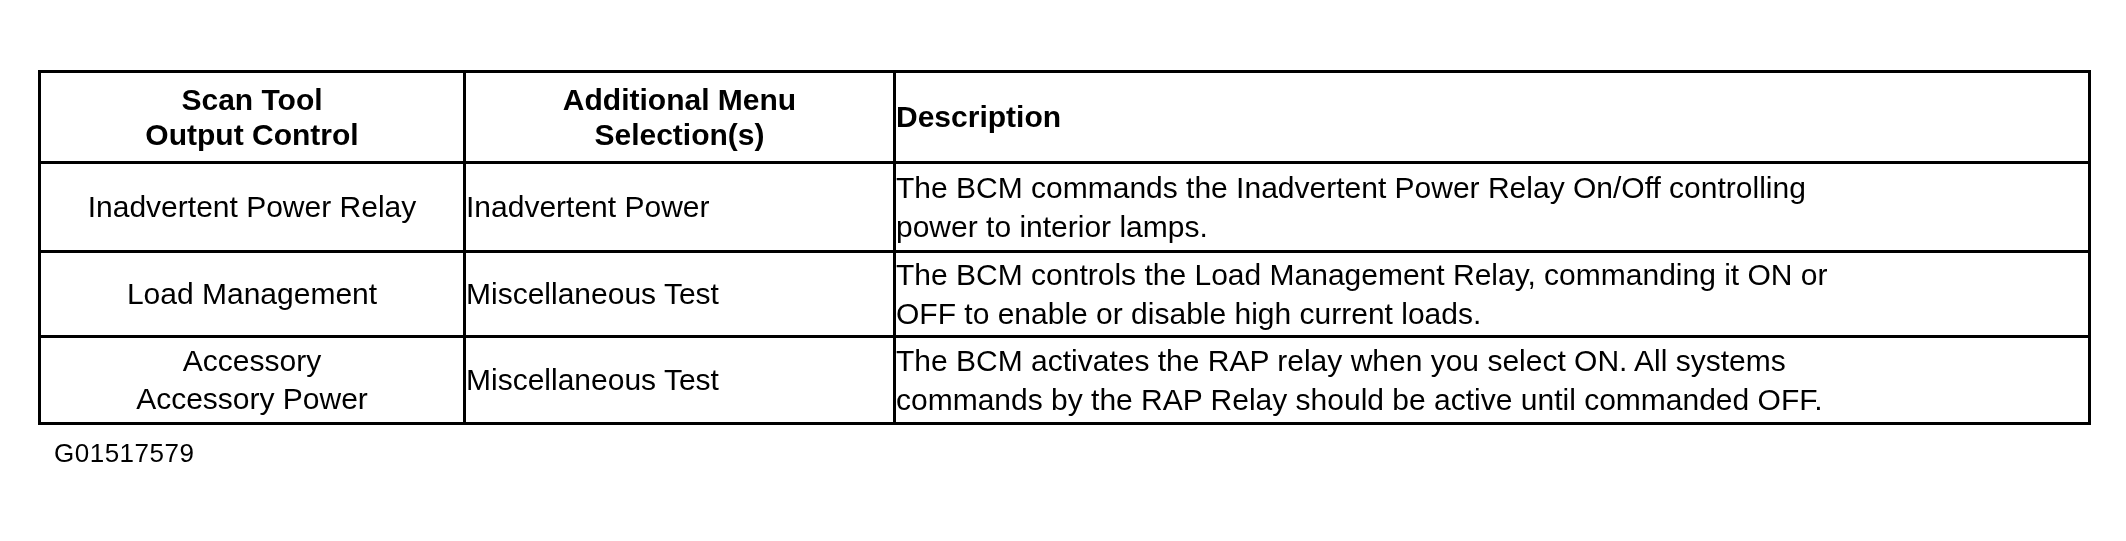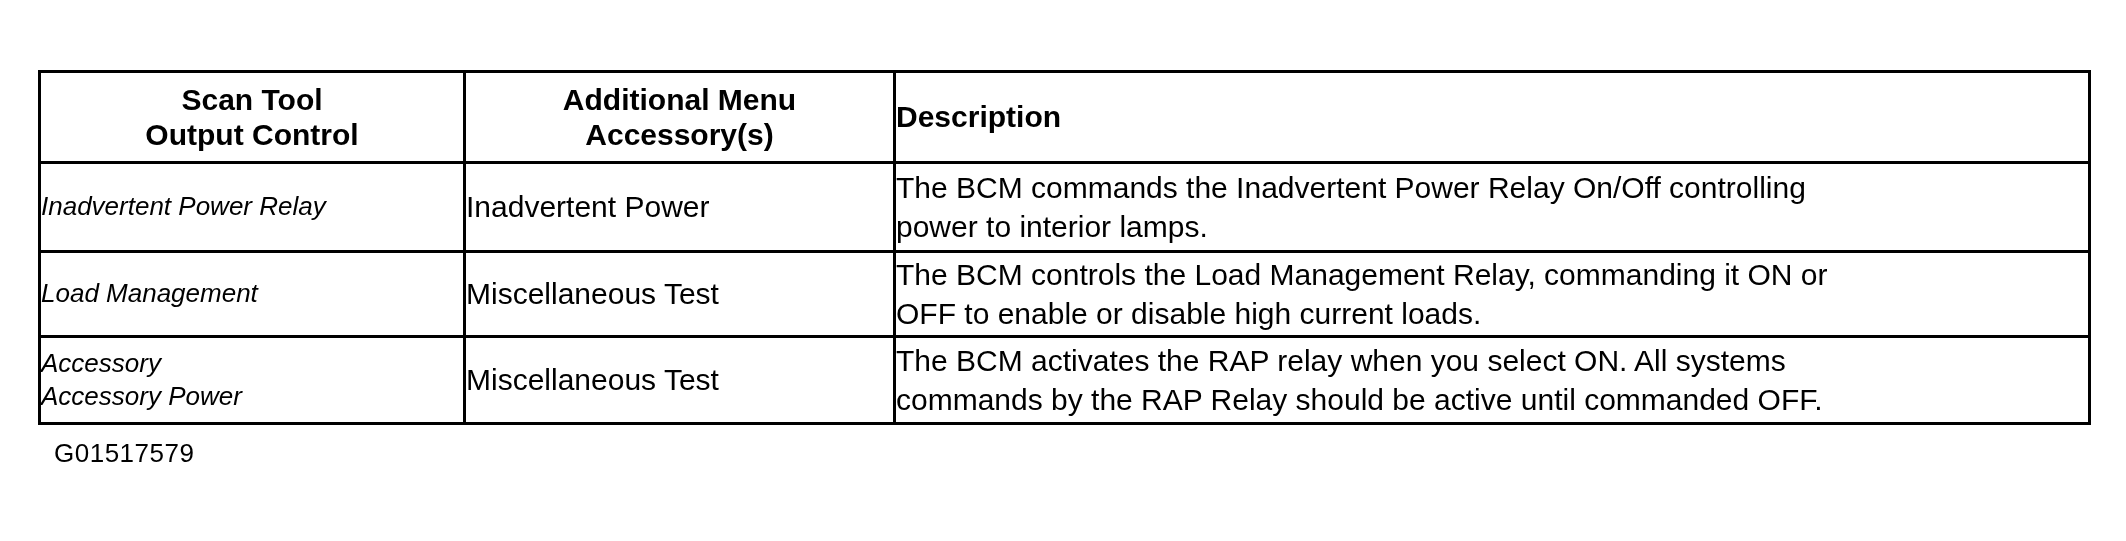--- a/index.html
+++ b/index.html
@@ -54,26 +54,25 @@
   }
   .head-cell .ln { display: block; white-space: nowrap; }
   .head-desc {
     text-align: left;
     font-weight: bold;
     font-size: 30px;
   }
 
   
   .cell-scan {
-    font-size: 26px;
+    font-size: 30px;
     line-height: 1.28;
     padding: 10px 6px 10px 14px;
-    text-align: left;
+    text-align: center;
     white-space: nowrap;
-    font-style: italic;
   }
   .cell-scan .ln { display: block; }
 
   .cell-menu {
     font-size: 30px;
     line-height: 1.28;
     text-align: left;
     padding: 10px 8px;
     white-space: nowrap;
   }
@@ -119,21 +118,21 @@
       <col class="c-desc">
     </colgroup>
     <thead>
       <tr>
         <th class="head-cell">
           <span class="ln">Scan Tool</span>
           <span class="ln">Output Control</span>
         </th>
         <th class="head-cell">
           <span class="ln">Additional Menu</span>
-          <span class="ln">Accessory(s)</span>
+          <span class="ln">Selection(s)</span>
         </th>
         <th class="head-cell head-desc">Description</th>
       </tr>
     </thead>
     <tbody>
 
       <tr class="row-1">
         <td class="cell-scan">
           <span class="ln">Inadvertent Power Relay</span>
         </td>

